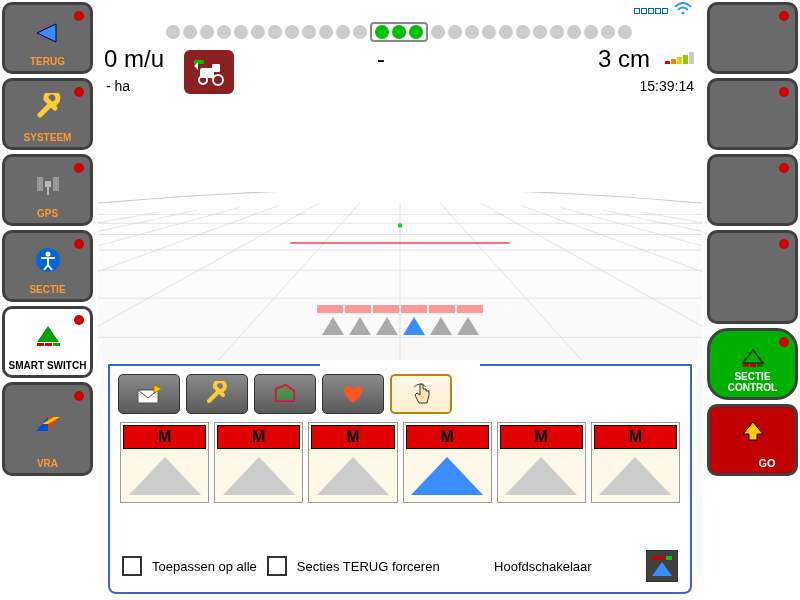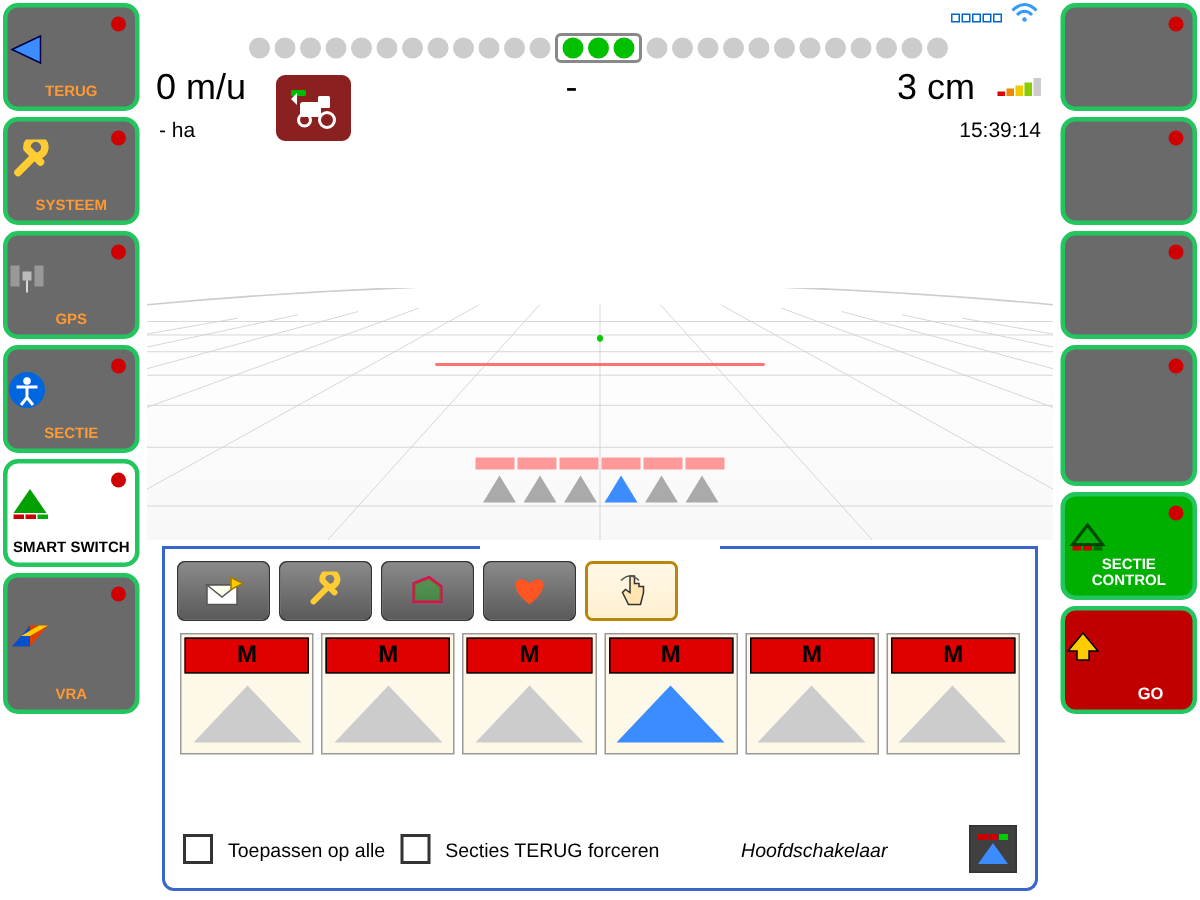--- a/index.html
+++ b/index.html
@@ -2,28 +2,28 @@
 <html><head>
 <meta charset="utf-8">
 <style>
   * { box-sizing: border-box; margin: 0; padding: 0; }
   body { width: 800px; height: 600px; overflow: hidden; font-family: Arial, sans-serif; background: #fff; position: relative; }
   
   .left-col, .right-col { position: absolute; top: 0; width: 95px; display: flex; flex-direction: column; gap: 4px; padding: 2px; }
   .left-col { left: 0; }
   .right-col { right: 0; }
   
-  .side-btn { width: 91px; height: 72px; border: 3px solid #22c55e; border-radius: 10px; background: #6a6a6a; position: relative; display: flex; flex-direction: column; align-items: flex-start; justify-content: center; cursor: pointer; }
+  .side-btn { width: 91px; height: 72px; border: 3px solid #404040; border-radius: 10px; background: #6a6a6a; position: relative; display: flex; flex-direction: column; align-items: center; justify-content: center; cursor: pointer; }
   .side-btn.tall { height: 94px; }
   .side-btn .label { color: #ff9933; font-size: 10px; font-weight: bold; text-align: center; position: absolute; bottom: 4px; width: 100%; }
   .side-btn .dot { position: absolute; top: 6px; right: 6px; width: 10px; height: 10px; background: #d00000; border-radius: 50%; }
   .side-btn .icon { font-size: 28px; margin-top: -6px; }
   .side-btn.white { background: #fff; }
   .side-btn.white .label { color: #000; }
-  .side-btn.green { background: #00b000; }
+  .side-btn.green { background: #00b000; border-radius: 21px; }
   .side-btn.green .label { color: #fff; }
   .side-btn.red { background: #c00000; }
   .side-btn.red .label { color: #fff; font-size:11px;padding-left:29px; }
   
   .center-top { position: absolute; left: 98px; right: 100px; top: 0; height: 170px; }
   .top-indicators { position:absolute; top: 2px; right: 8px; display:flex; align-items:center; gap:6px; }
   .sq-ind { display:flex; gap:1px; }
   .sq-ind span { width:6px; height:6px; border:1px solid #0066cc; }
   .wifi { color:#3399ff; font-size:16px; }
   
@@ -374,21 +374,21 @@
           </svg>
         </div>
     </div>
   </div>
 
   <div class="bottom-row">
     <div class="chk"></div>
     <span>Toepassen op alle</span>
     <div class="chk"></div>
     <span>Secties TERUG forceren</span>
-    <span style="margin-left:auto;font-style:italic;">Hoofdschakelaar</span>
+    <span style="margin-left:auto;">Hoofdschakelaar</span>
     <div class="master-sw">
       <svg width="26" height="26">
           <rect x="3" y="3" width="6" height="4" fill="#c00"></rect>
           <rect x="10" y="3" width="6" height="4" fill="#c00"></rect>
           <rect x="17" y="3" width="6" height="4" fill="#0c0"></rect>
           <polygon points="13,9 23,23 3,23" fill="#3a8cff"></polygon>
         </svg>
     </div>
   </div>
 </div>

